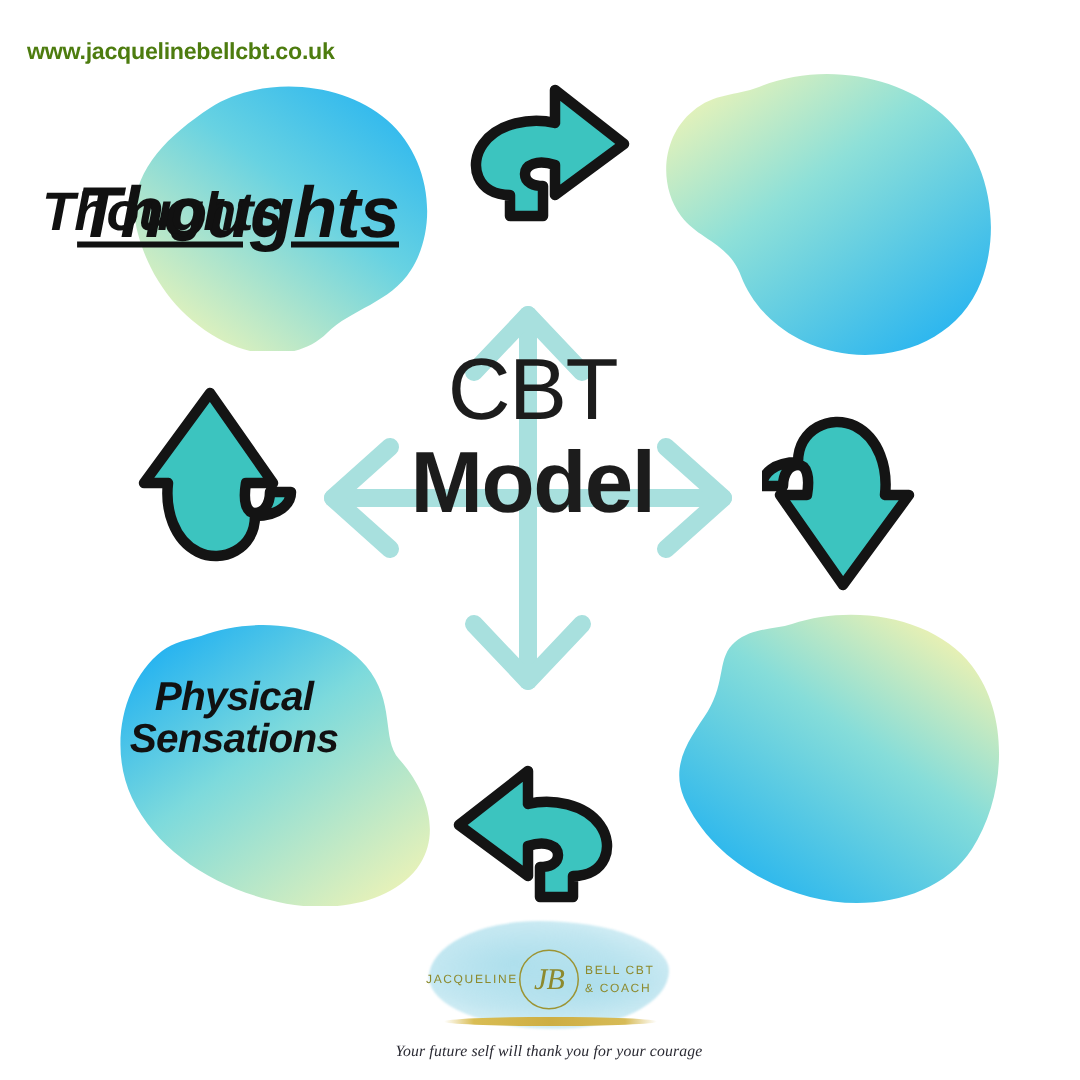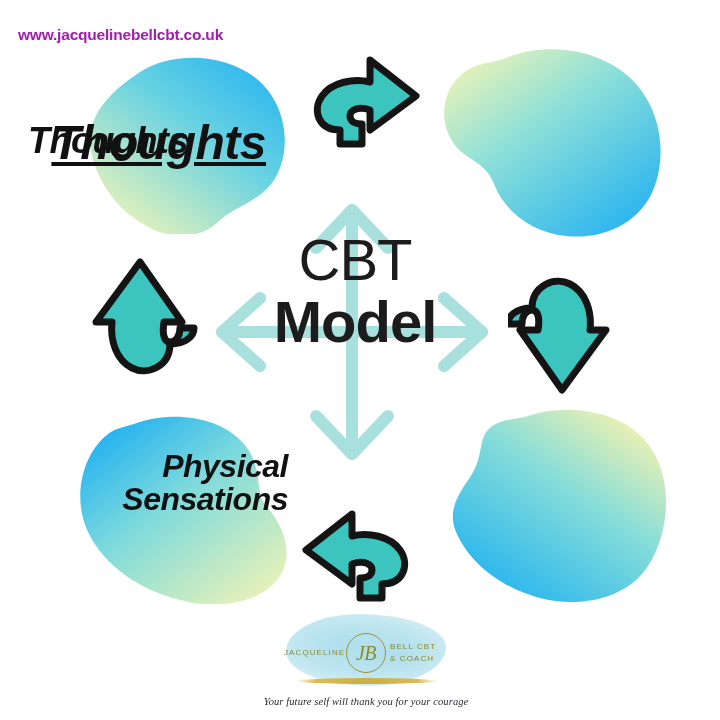--- a/index.html
+++ b/index.html
@@ -21,21 +21,21 @@
 
   
   .site-url {
     position: absolute;
     left: 18px;
     top: 26px;
     font-family: "Liberation Sans", sans-serif;
     font-size: 15.5px;
     font-weight: 700;
     letter-spacing: -0.2px;
-    color: #a21caf;
+    color: #4d7c0f;
     white-space: nowrap;
   }
 
   
   .blob-wrap {
     position: absolute;
   }
   .blob-svg {
     position: absolute;
     left: 0; top: 0;
@@ -57,21 +57,21 @@
     white-space: pre-line;
   }
 
   #blob-thoughts   { left: 78px;  top: 56px;  width: 225px; height: 178px; }
   #blob-emotions   { left: 432px; top: 48px;  width: 236px; height: 190px; }
   #blob-physical   { left: 68px;  top: 414px; width: 240px; height: 190px; }
   #blob-behaviours { left: 432px; top: 408px; width: 242px; height: 196px; }
 
   #label-thoughts   { top: 118px;  font-size: 48px; left: 14px; width: 252px; text-align: right; text-decoration: underline;}
   #label-emotions   { top: 122px;  font-size: 36px; left: 28px; width: 240px; text-align: left;}
-  #label-physical   { top: 450px;  font-size: 32px; left: 24px; width: 264px; text-align: right;}
+  #label-physical   { top: 450px;  font-size: 27px; left: 24px; width: 264px; text-align: center;}
   #label-behaviours { top: 470px;  font-size: 34px; left: 22px; width: 244px; text-align: left;}
 
   
   #cross {
     position: absolute;
     left: 208px;
     top: 196px;
     width: 288px;
     height: 272px;
   }

